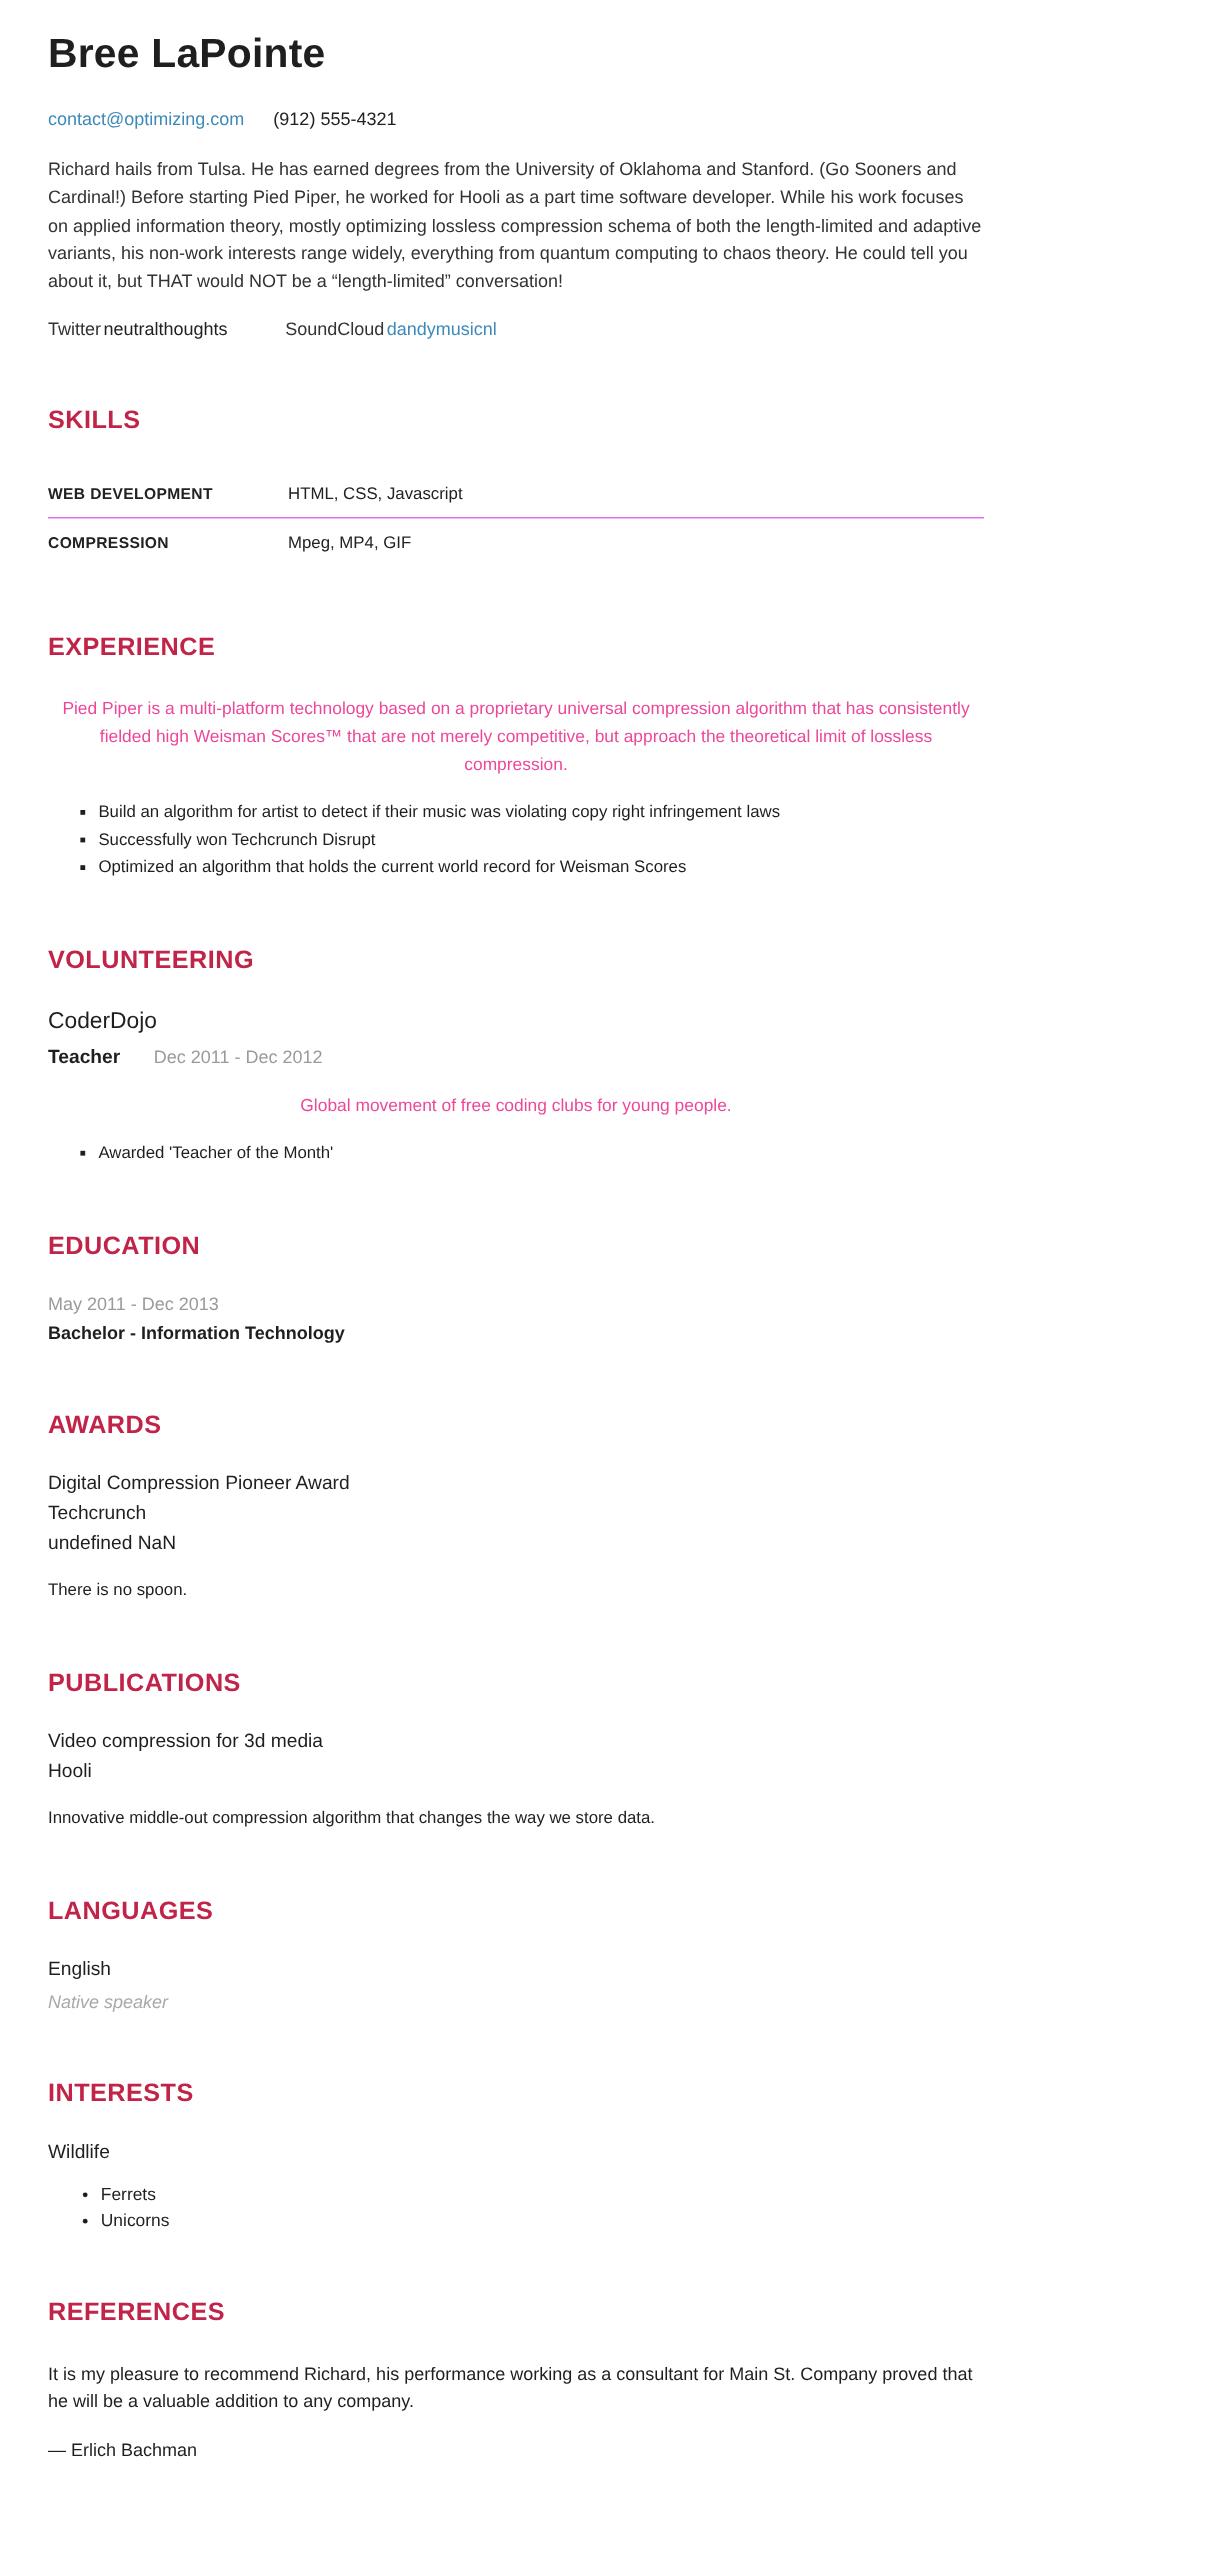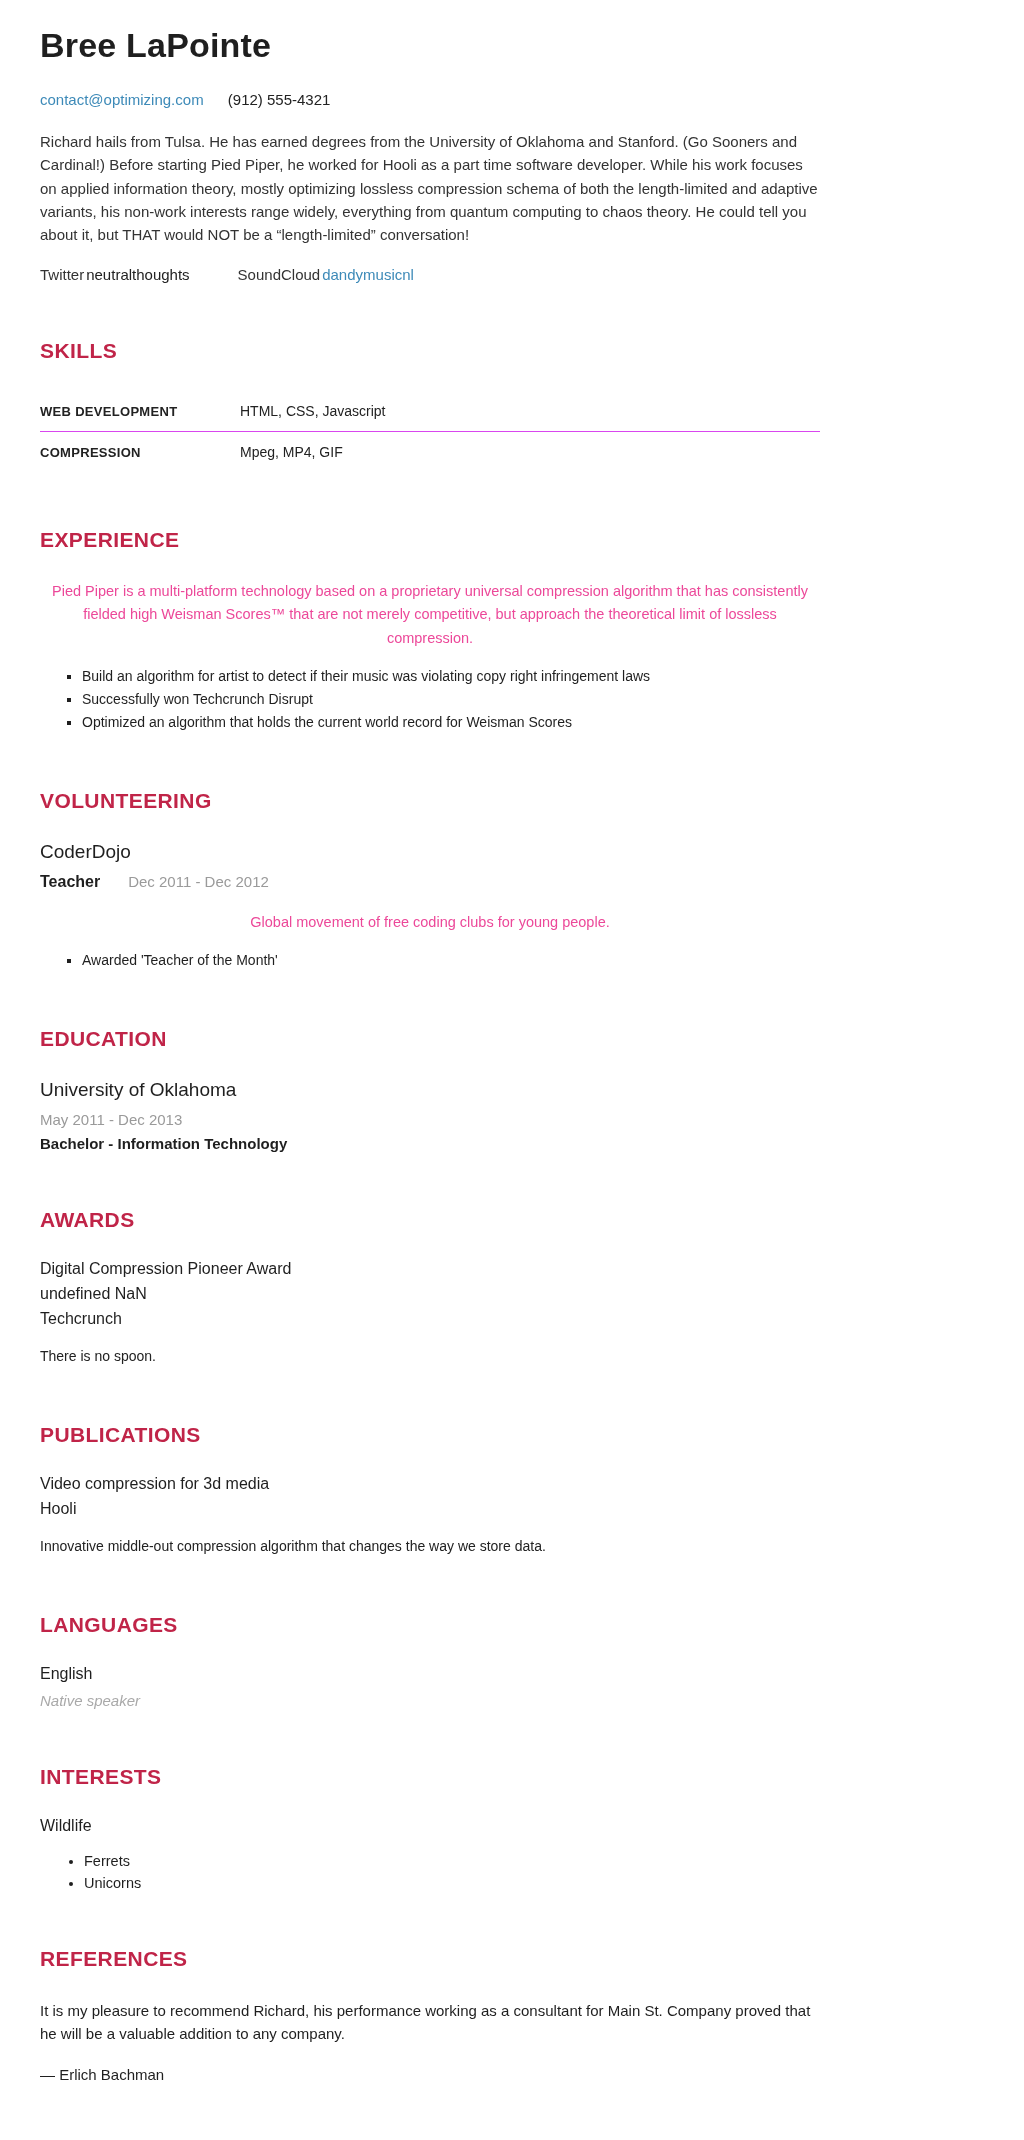--- a/index.html
+++ b/index.html
@@ -197,32 +197,31 @@
       <p class="entry-summary">Global movement of free coding clubs for young people.</p>
       <ul class="highlights">
         <li>Awarded 'Teacher of the Month'</li>
       </ul>
     </div>
   </section>
 
   <section class="section">
     <h2 class="section-heading">EDUCATION</h2>
     <div class="entry">
-      <div class="org-name">University of Oklahoma</div>
       <div class="edu-dates">May 2011 - Dec 2013</div>
       <div class="edu-degree">Bachelor - Information Technology</div>
     </div>
   </section>
 
   <section class="section">
     <h2 class="section-heading">AWARDS</h2>
     <div class="entry">
       <div class="stack-line first">Digital Compression Pioneer Award</div>
+      <div class="stack-line">Techcrunch</div>
       <div class="stack-line">undefined NaN</div>
-      <div class="stack-line">Techcrunch</div>
       <p class="small-summary">There is no spoon.</p>
     </div>
   </section>
 
   <section class="section">
     <h2 class="section-heading">PUBLICATIONS</h2>
     <div class="entry">
       <div class="stack-line first">Video compression for 3d media</div>
       <div class="stack-line">Hooli</div>
       <p class="small-summary">Innovative middle-out compression algorithm that changes the way we store data.</p>

